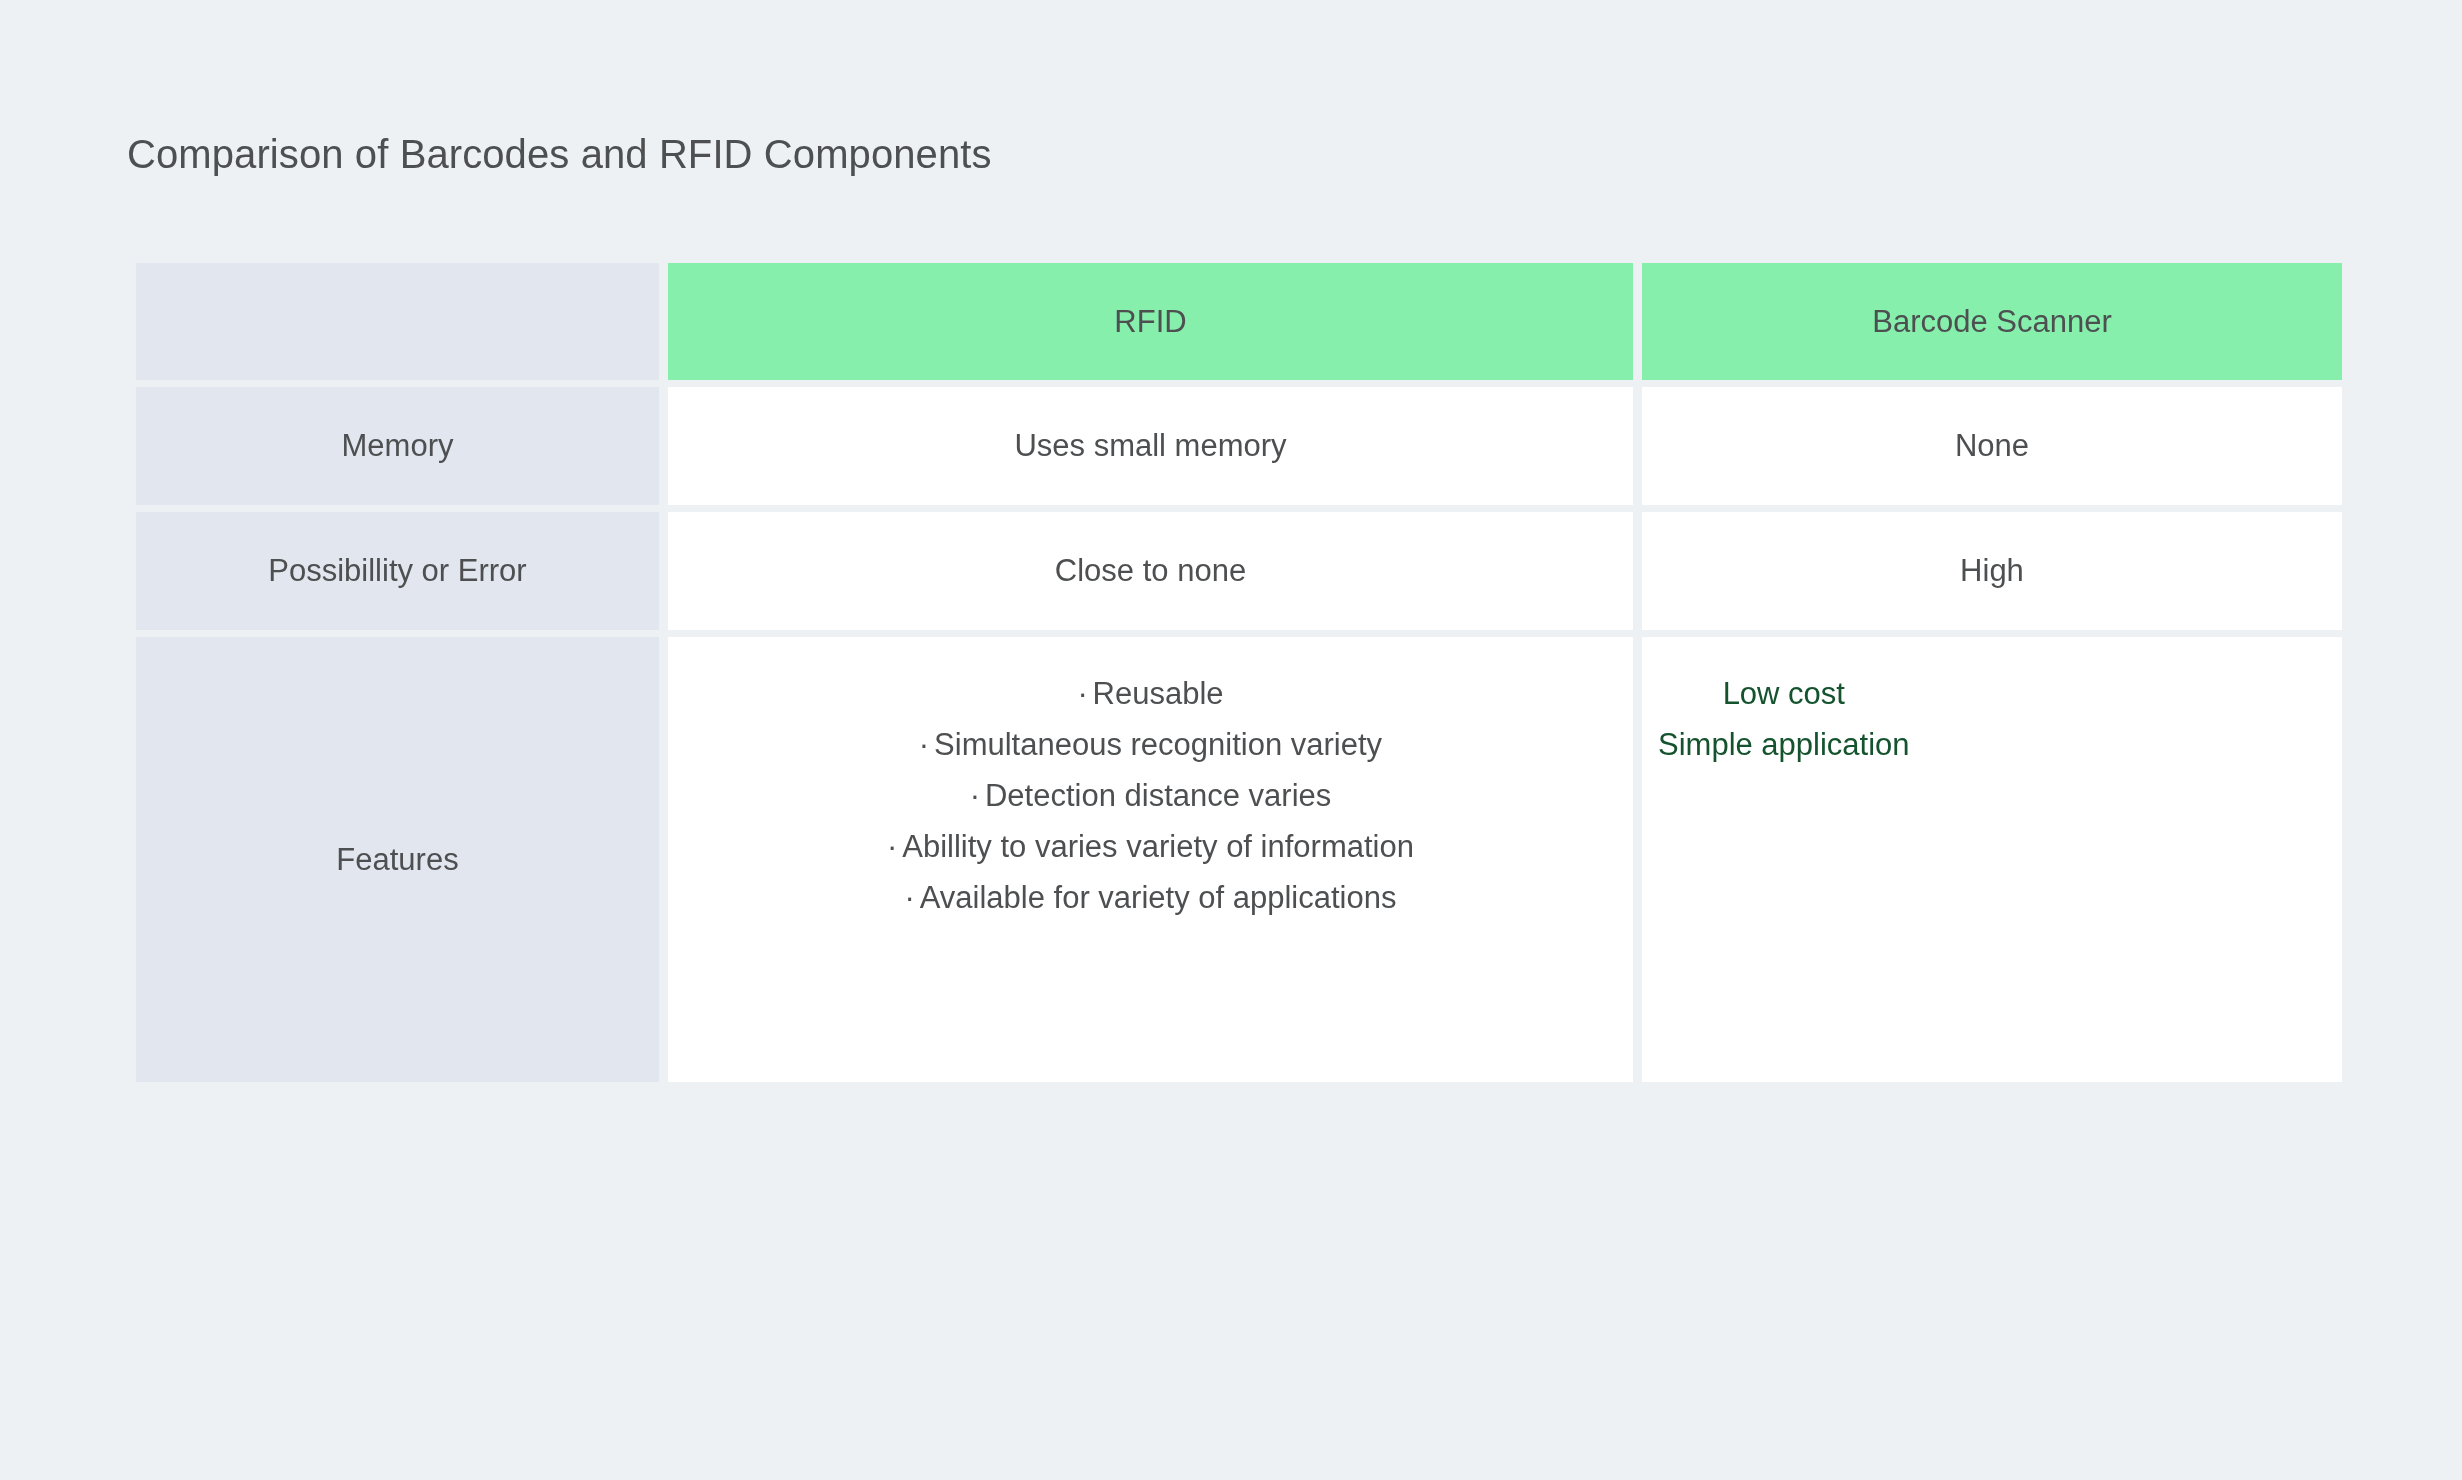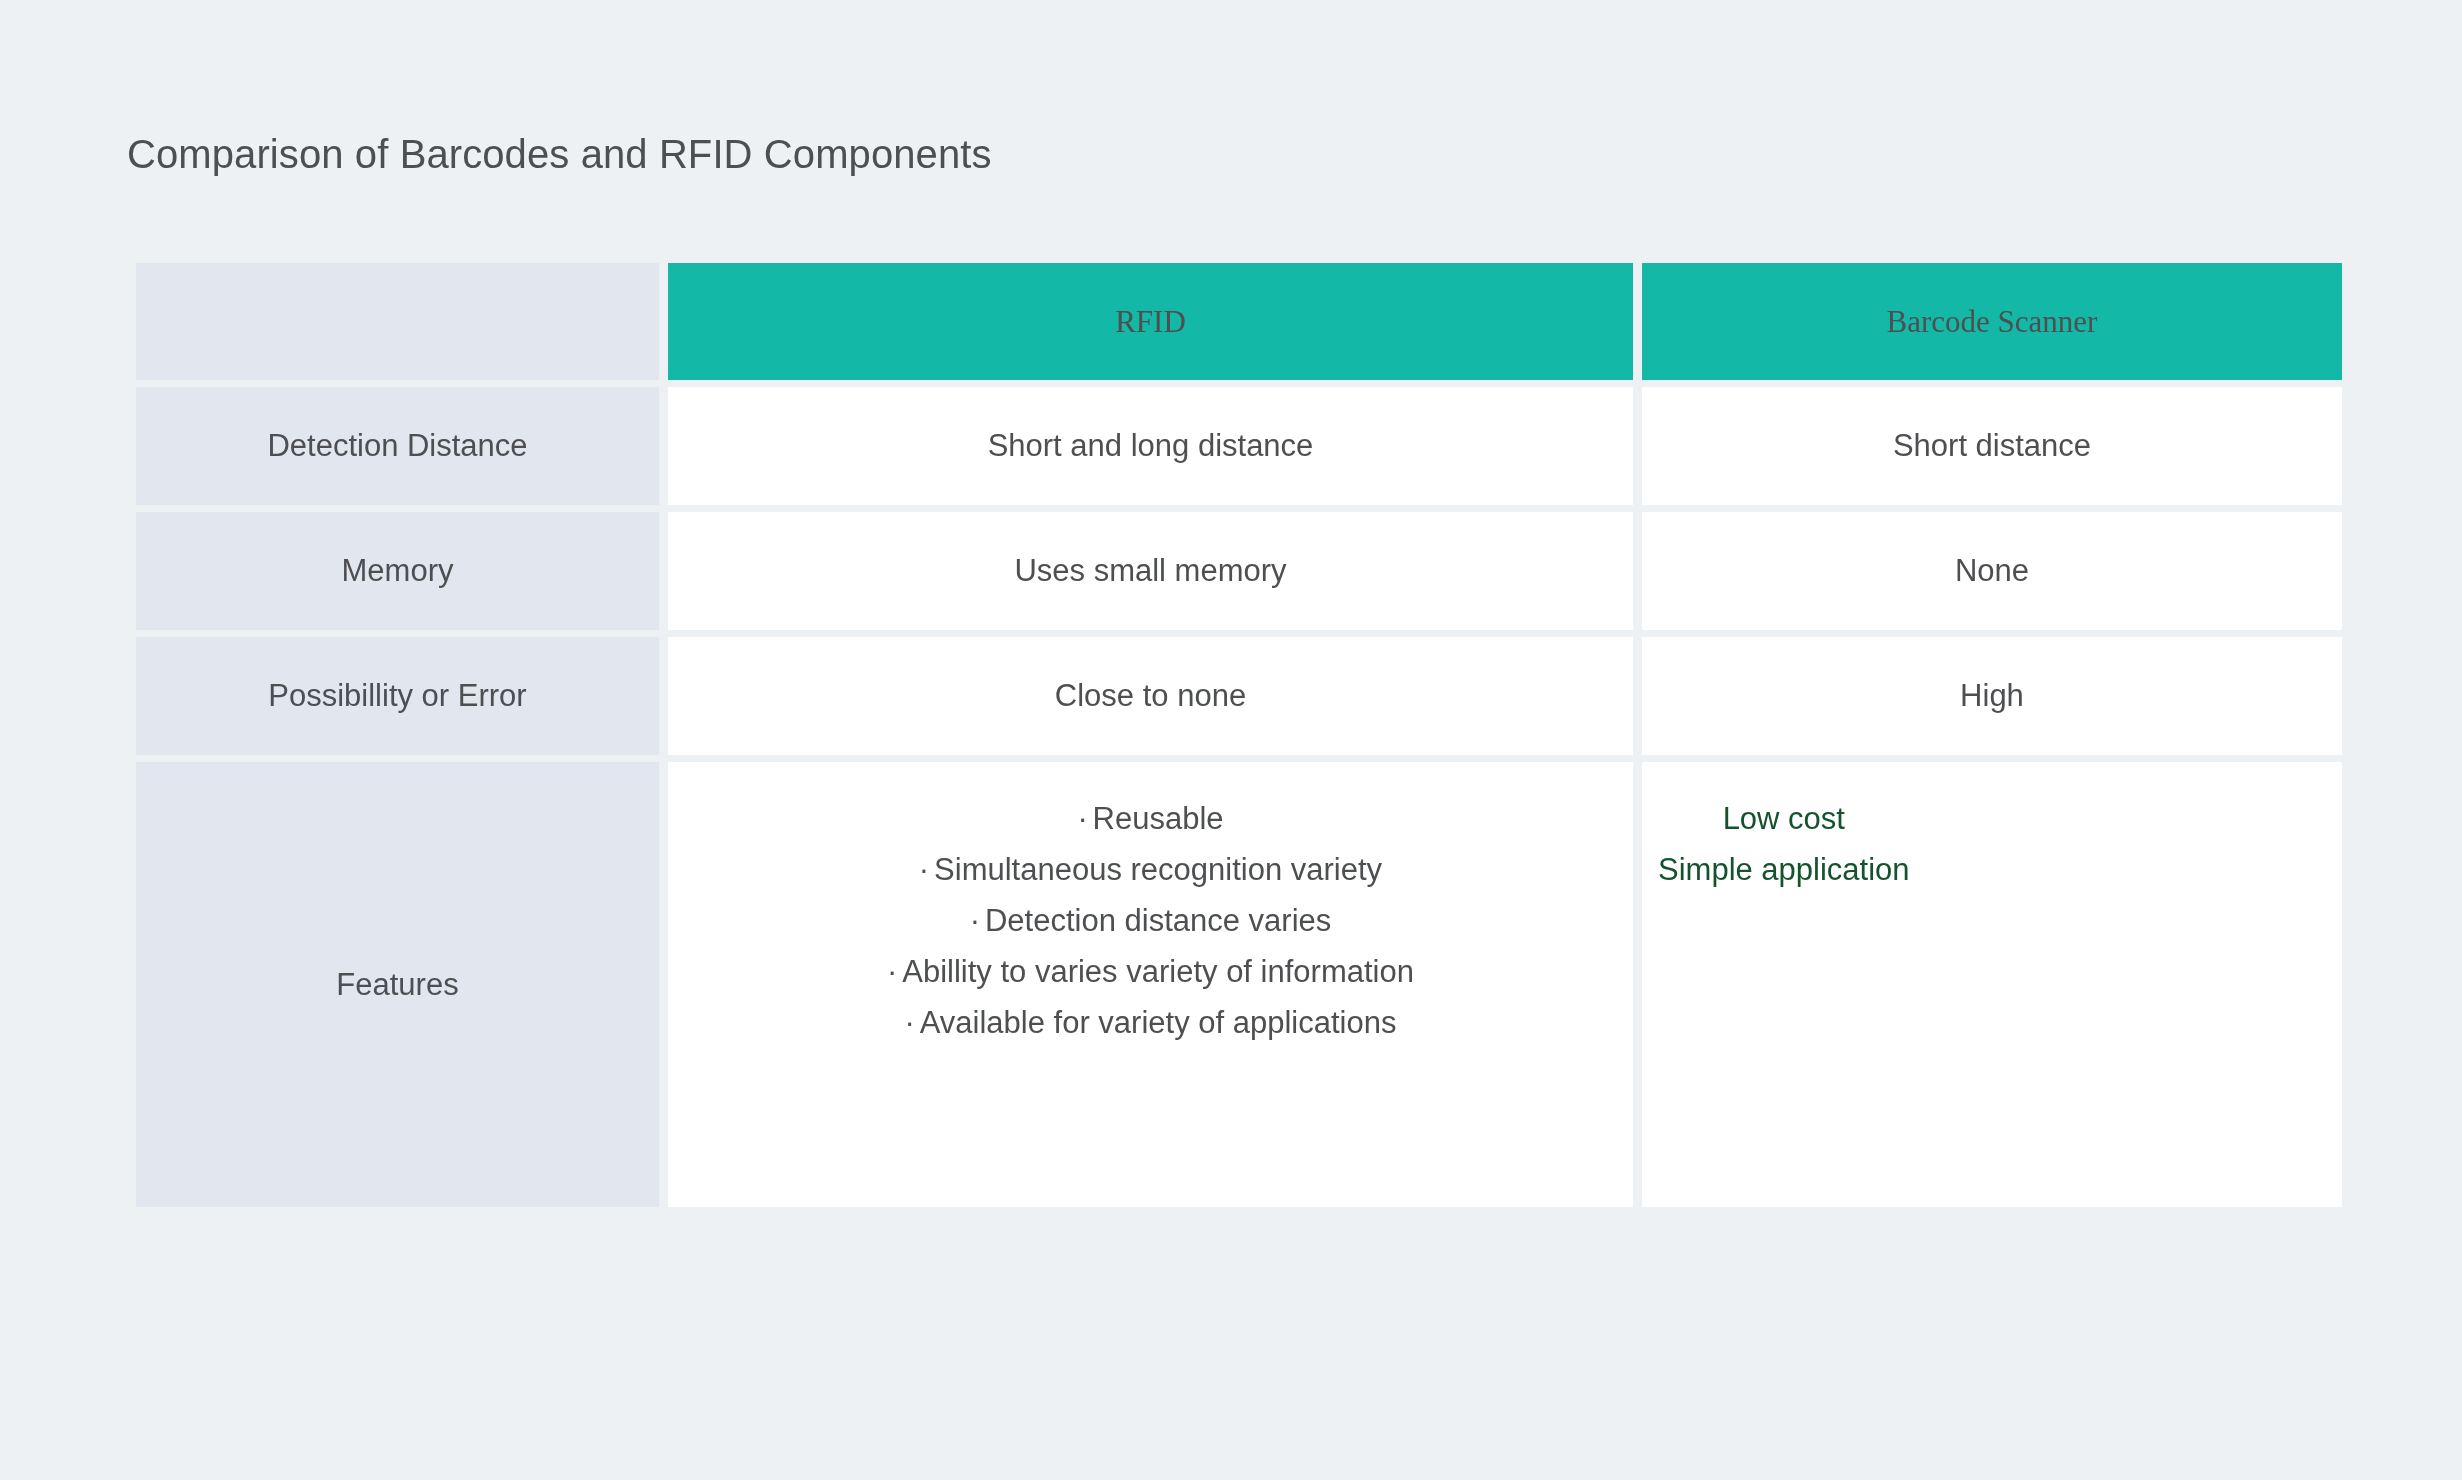--- a/index.html
+++ b/index.html
@@ -62,25 +62,24 @@
     font-size: 31px;
     line-height: 1.35;
   }
 
   
   .corner-cell {
     background: #e2e6ee;
     height: 117px;
   }
   .head-cell {
-    background: #14b8a6;
+    background: #86efac;
     height: 117px;
     font-size: 33px;
     color: #4d4f51;
-    font-family: Liberation Serif, serif;
   }
 
   
   .row-label {
     background: #e2e6ee;
     height: 118px;
     font-size: 31px;
   }
   .row-label.features-label {
     height: 445px;
@@ -158,25 +157,20 @@
     <thead>
       <tr>
         <th class="corner-cell"></th>
         <th class="head-cell">RFID</th>
         <th class="head-cell">Barcode Scanner</th>
       </tr>
     </thead>
 
     <tbody>
 
-      <tr>
-        <td class="row-label">Detection Distance</td>
-        <td class="value-cell">Short and long distance</td>
-        <td class="value-cell">Short distance</td>
-      </tr>
 
       <tr>
         <td class="row-label">Memory</td>
         <td class="value-cell">Uses small memory</td>
         <td class="value-cell">None</td>
       </tr>
 
       <tr>
         <td class="row-label">Possibillity or Error</td>
         <td class="value-cell">Close to none</td>

